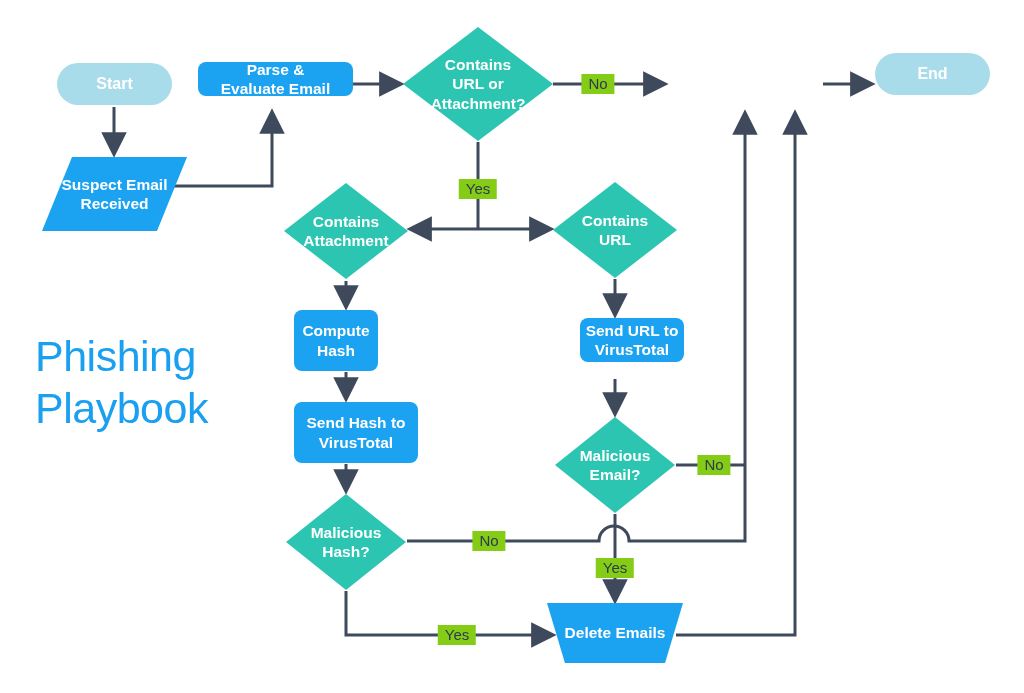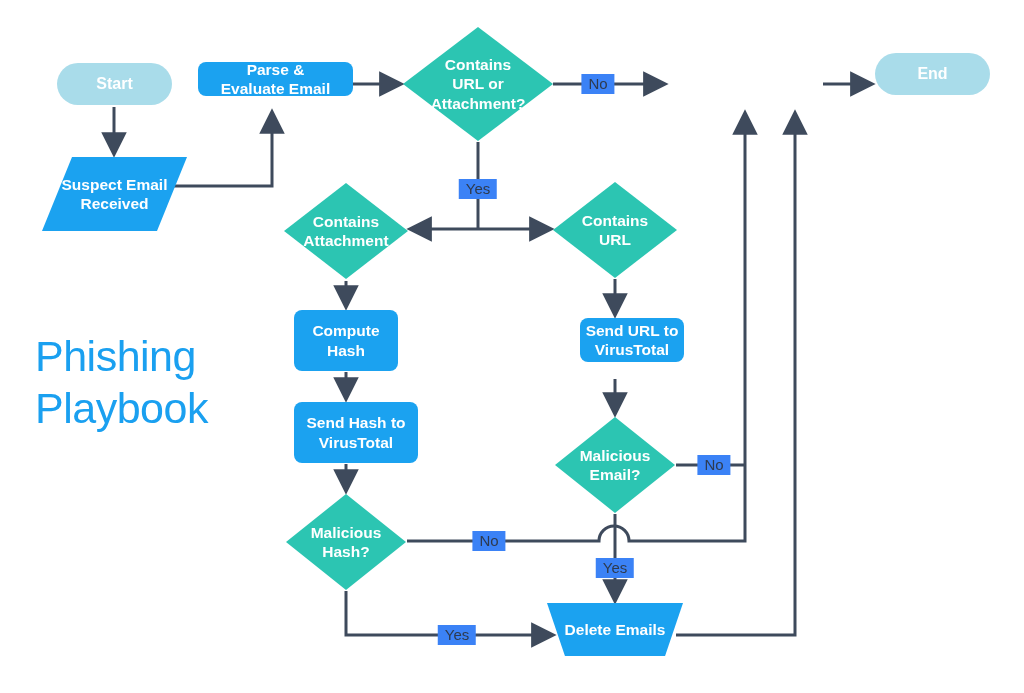--- a/index.html
+++ b/index.html
@@ -16,21 +16,21 @@
     font-size:15.5px;line-height:1.25;white-space:pre-line;
   }
   .terminal-label{font-size:16px;}
   .bg{position:absolute;inset:0;z-index:1;}
   .rect{background:var(--process);border-radius:8px;}
   .pill{background:var(--terminal);border-radius:999px;}
   .diamond{clip-path:polygon(50% 0,100% 50%,50% 100%,0 50%);background:var(--decision);}
   .para{clip-path:polygon(20.7% 0,100% 0,79.3% 100%,0 100%);background:var(--process);}
   .trap{clip-path:polygon(0 0,100% 0,86.8% 100%,13.2% 100%);background:var(--process);}
   .edge-label{
-    position:absolute;transform:translate(-50%,-50%);background:#3b82f6;
+    position:absolute;transform:translate(-50%,-50%);background:#84cc16;
     color:var(--edgeLabel);font-size:15px;font-weight:500;padding:1px 7px;z-index:3;
     line-height:1.2;
   }
   .page-title{
     position:absolute;left:35px;top:330px;z-index:1;
     font-size:43px;font-weight:normal;color:var(--titleText);
     line-height:1.22;white-space:pre-line;letter-spacing:-0.5px;
   }
 </style>
 </head>
@@ -99,21 +99,21 @@
     <span class="shape-label">Contains
 Attachment</span>
   </div>
 
   <div class="node" style="left:553px;top:182px;width:124px;height:96px">
     <div class="bg diamond"></div>
     <span class="shape-label">Contains
 URL</span>
   </div>
 
-  <div class="node rect" style="left:294px;top:310px;width:104px;height:61px">
+  <div class="node rect" style="left:294px;top:310px;width:84px;height:61px">
     <span class="shape-label">Compute
 Hash</span>
   </div>
 
   <div class="node rect" style="left:294px;top:402px;width:124px;height:61px">
     <span class="shape-label">Send Hash to
 VirusTotal</span>
   </div>
 
   <div class="node" style="left:286px;top:494px;width:120px;height:96px">
@@ -126,21 +126,21 @@
     <span class="shape-label">Send URL to
 VirusTotal</span>
   </div>
 
   <div class="node" style="left:555px;top:417px;width:120px;height:96px">
     <div class="bg diamond"></div>
     <span class="shape-label">Malicious
 Email?</span>
   </div>
 
-  <div class="node" style="left:547px;top:603px;width:136px;height:53px">
+  <div class="node" style="left:547px;top:603px;width:136px;height:60px">
     <div class="bg trap"></div>
     <span class="shape-label">Delete Emails</span>
   </div>
 
   <div class="edge-label" style="left:598px;top:84px">No</div>
   <div class="edge-label" style="left:478px;top:189px">Yes</div>
   <div class="edge-label" style="left:714px;top:465px">No</div>
   <div class="edge-label" style="left:615px;top:568px">Yes</div>
   <div class="edge-label" style="left:489px;top:541px">No</div>
   <div class="edge-label" style="left:457px;top:635px">Yes</div>

